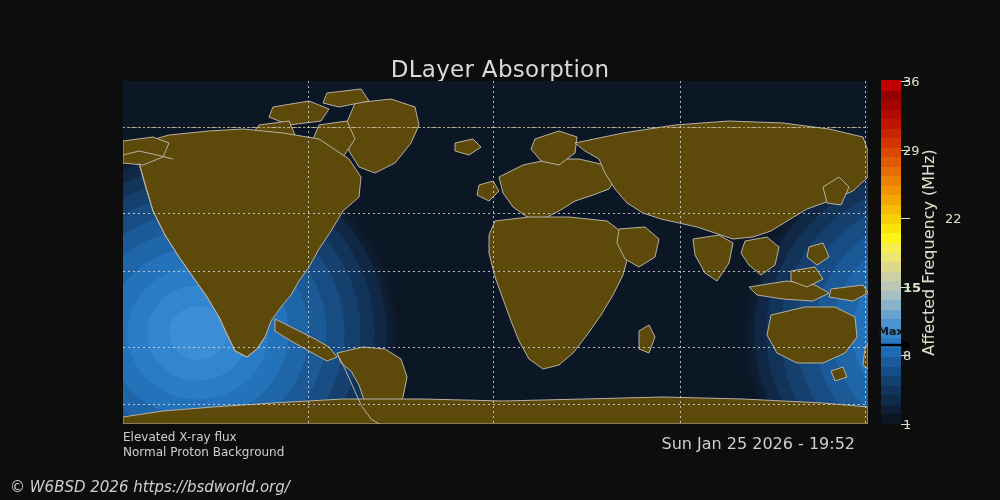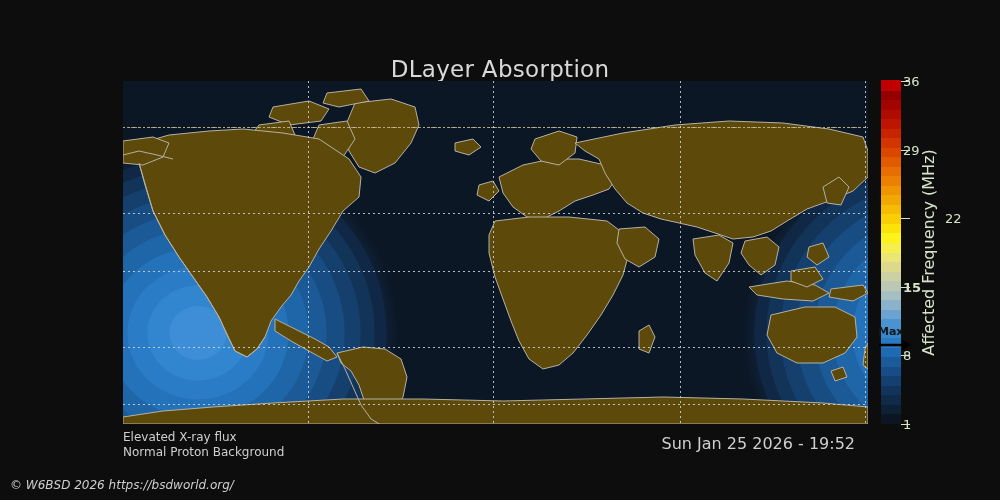--- a/index.html
+++ b/index.html
@@ -84,21 +84,21 @@
     position:absolute;left:123px;top:430px;
     color:#cfcfcf;font-size:12px;line-height:15px;
   }
   .status-right{
     position:absolute;left:0;top:434px;width:855px;
     text-align:right;
     color:#cfcfcf;font-size:16px;
   }
   .footer{
     position:absolute;left:10px;top:478px;
-    color:#cfcfcf;font-size:12px;font-style:italic;
+    color:#cfcfcf;font-size:15px;font-style:italic;
     font-family:"DejaVu Sans","Liberation Sans",sans-serif;
   }
 </style>
 </head>
 <body>
 
 <div id="root">
 
   <div class="title">DLayer Absorption</div>
 

